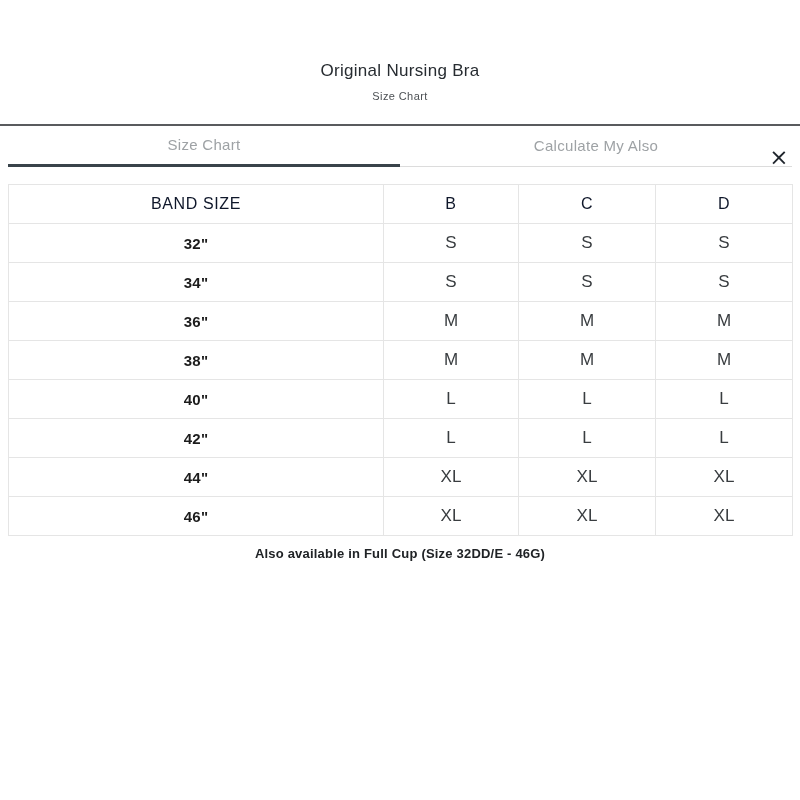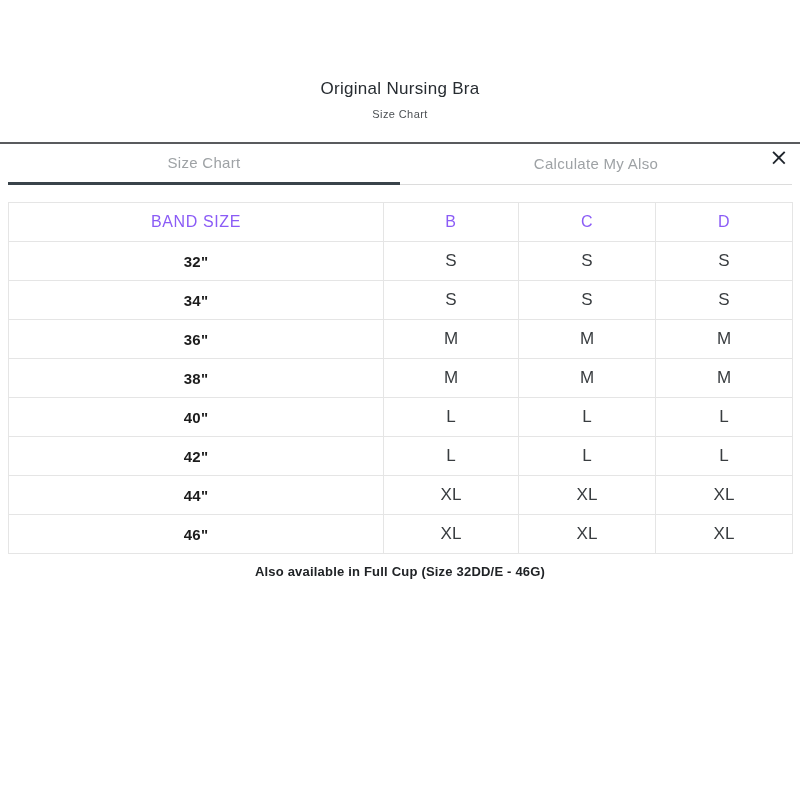--- a/index.html
+++ b/index.html
@@ -1,20 +1,20 @@
 <!DOCTYPE html>
 <html><head>
 <meta charset="utf-8">
 <style>
   * { margin:0; padding:0; box-sizing:border-box; }
   html,body { width:800px; height:800px; background:#ffffff; overflow:hidden; }
   body { font-family:"Liberation Sans", sans-serif; position:relative; }
 
   
-  .modal-header { position:relative; text-align:center; padding-top:78px; }
+  .modal-header { position:relative; text-align:center; padding-top:60px; }
   .modal-title {
     font-size:17px; font-weight:500; color:#272c31; letter-spacing:0.3px;
     line-height:21px;
   }
   .modal-subtitle {
     font-size:11px; font-weight:400; color:#4c5054; letter-spacing:0.4px;
     margin-top:9px; line-height:13px;
   }
   .close-btn {
     position:absolute; top:142px; right:6px; width:30px; height:30px;
@@ -39,21 +39,21 @@
 
   
   table.size-chart {
     margin:17px 8px 0; width:784px; border-collapse:collapse; table-layout:fixed;
   }
   .size-chart th, .size-chart td {
     border:1px solid #e5e5e5; height:39px; text-align:center; vertical-align:middle;
     background:#ffffff;
   }
   .size-chart th {
-    font-size:16px; font-weight:500; color:#8b5cf6; letter-spacing:0.6px;
+    font-size:16px; font-weight:500; color:#0f172a; letter-spacing:0.6px;
   }
   .size-chart td.band {
     font-size:15px; font-weight:700; color:#1c1c1c; letter-spacing:0.2px;
   }
   .size-chart td.cup {
     font-size:17px; font-weight:400; color:#393d40;
   }
 
   
   .footer-note {

